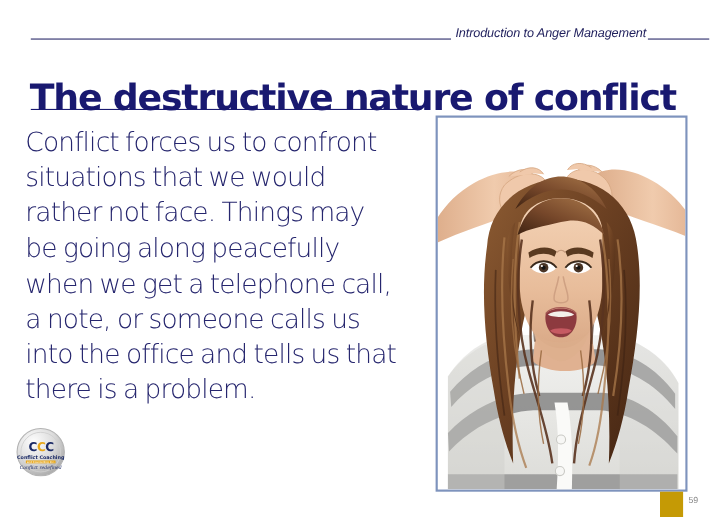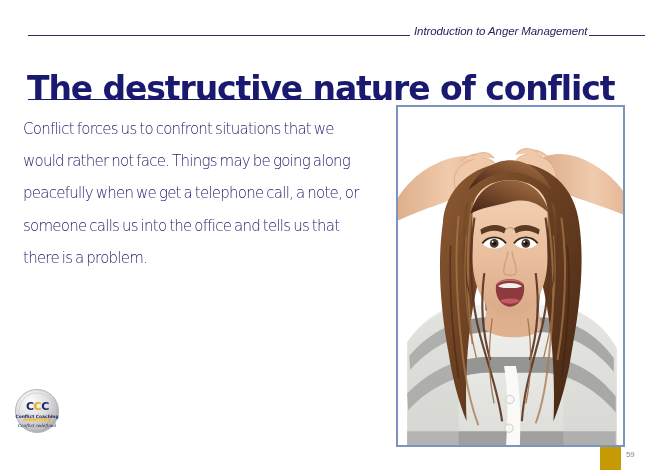--- a/index.html
+++ b/index.html
@@ -81,21 +81,21 @@
   }
 
   
   .body-text {
     position: absolute;
     left: 23px;
     top: 113px;
     width: 340px;
     font-family: "DejaVu Sans", sans-serif;
     font-weight: 300;
-    font-size: 15px;
+    font-size: 24px;
     line-height: 32.2px;
     letter-spacing: -0.75px;
     color: #26266e;
     word-spacing: -1.2px;
   }
 
   
   .photo-frame {
     position: absolute;
     left: 396px;

